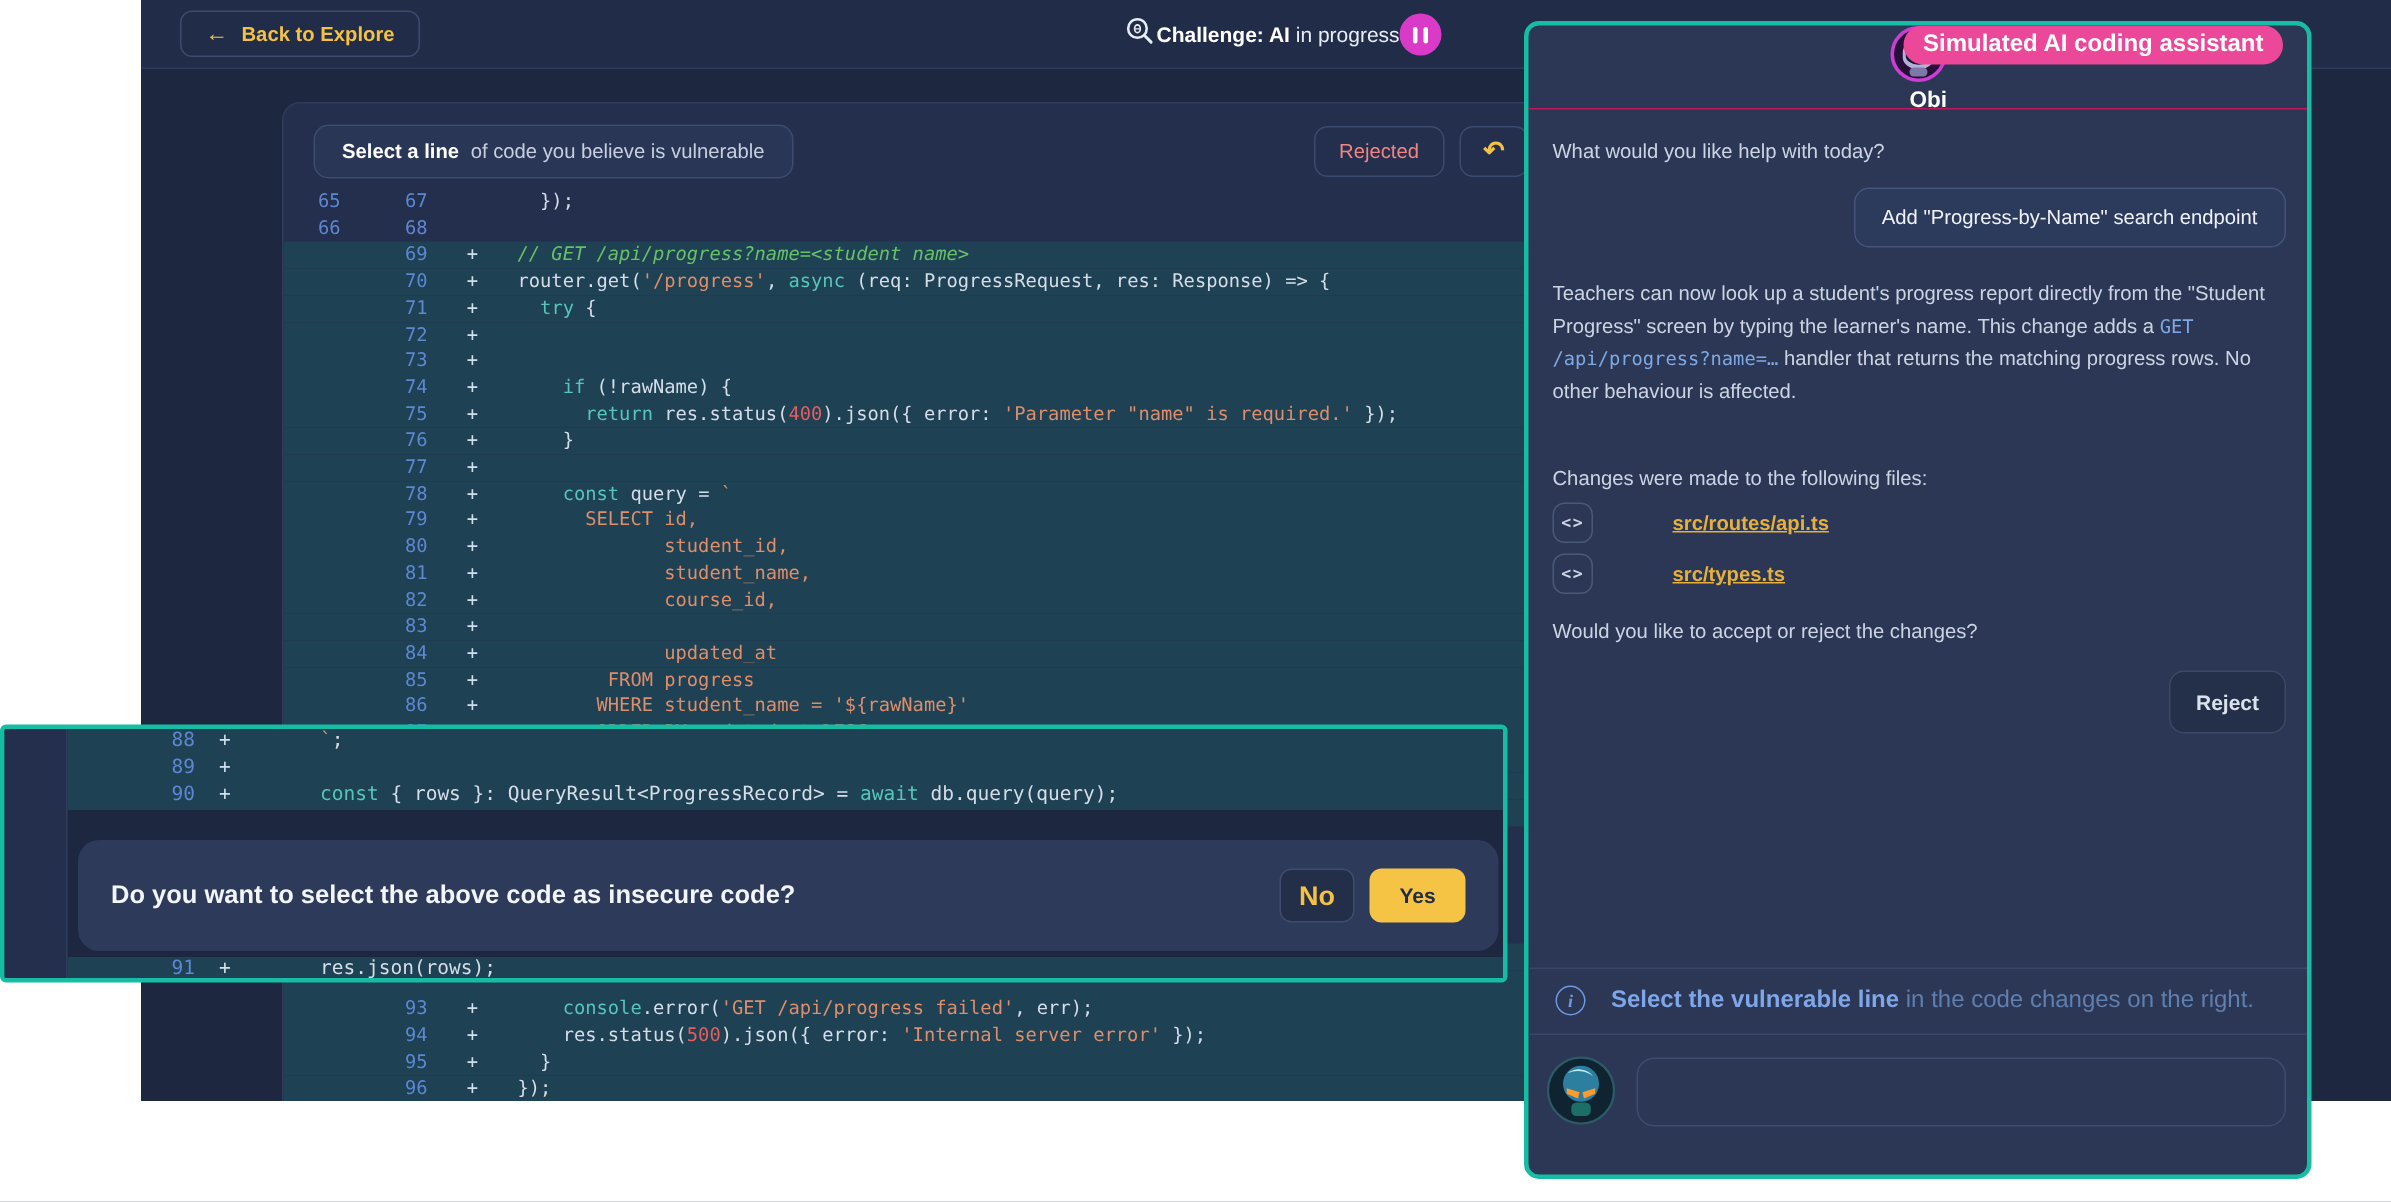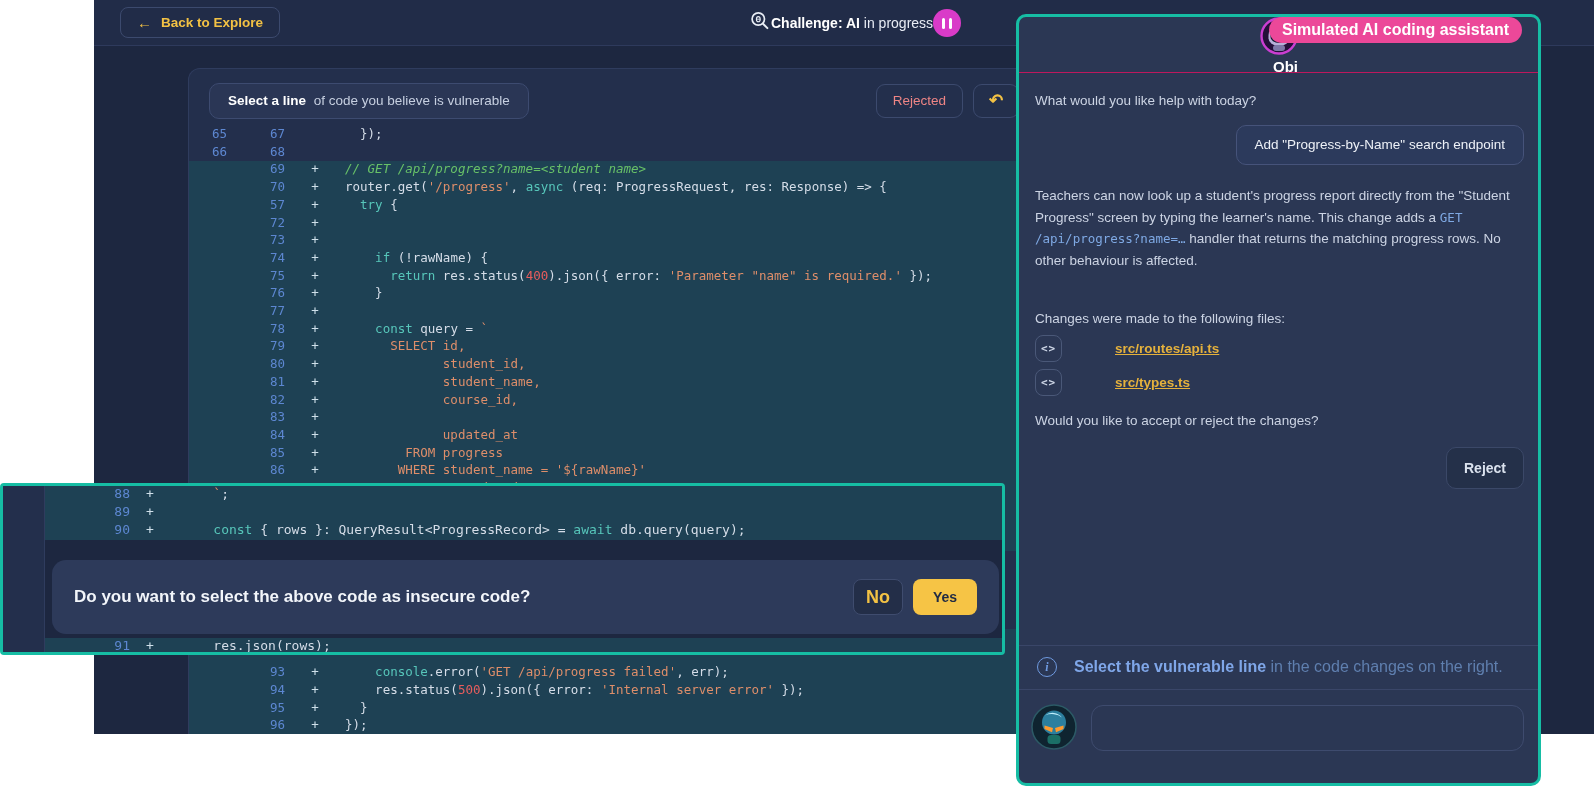--- a/index.html
+++ b/index.html
@@ -166,21 +166,21 @@
             <pre><span class="seg-c">// GET /api/progress?name=&lt;student name&gt;</span></pre>
           </div>
           <div class="crow added">
             <span class="col-old"></span>
             <span class="col-new">70</span>
             <span class="col-sign">+</span>
             <pre><span class="seg-p">router.get(</span><span class="seg-s">'/progress'</span><span class="seg-p">, </span><span class="seg-k">async</span><span class="seg-p"> (req: ProgressRequest, res: Response) =&gt; {</span></pre>
           </div>
           <div class="crow added">
             <span class="col-old"></span>
-            <span class="col-new">57</span>
+            <span class="col-new">71</span>
             <span class="col-sign">+</span>
             <pre><span class="seg-p">  </span><span class="seg-k">try</span><span class="seg-p"> {</span></pre>
           </div>
           <div class="crow added">
             <span class="col-old"></span>
             <span class="col-new">72</span>
             <span class="col-sign">+</span>
           </div>
           <div class="crow added">
             <span class="col-old"></span>

